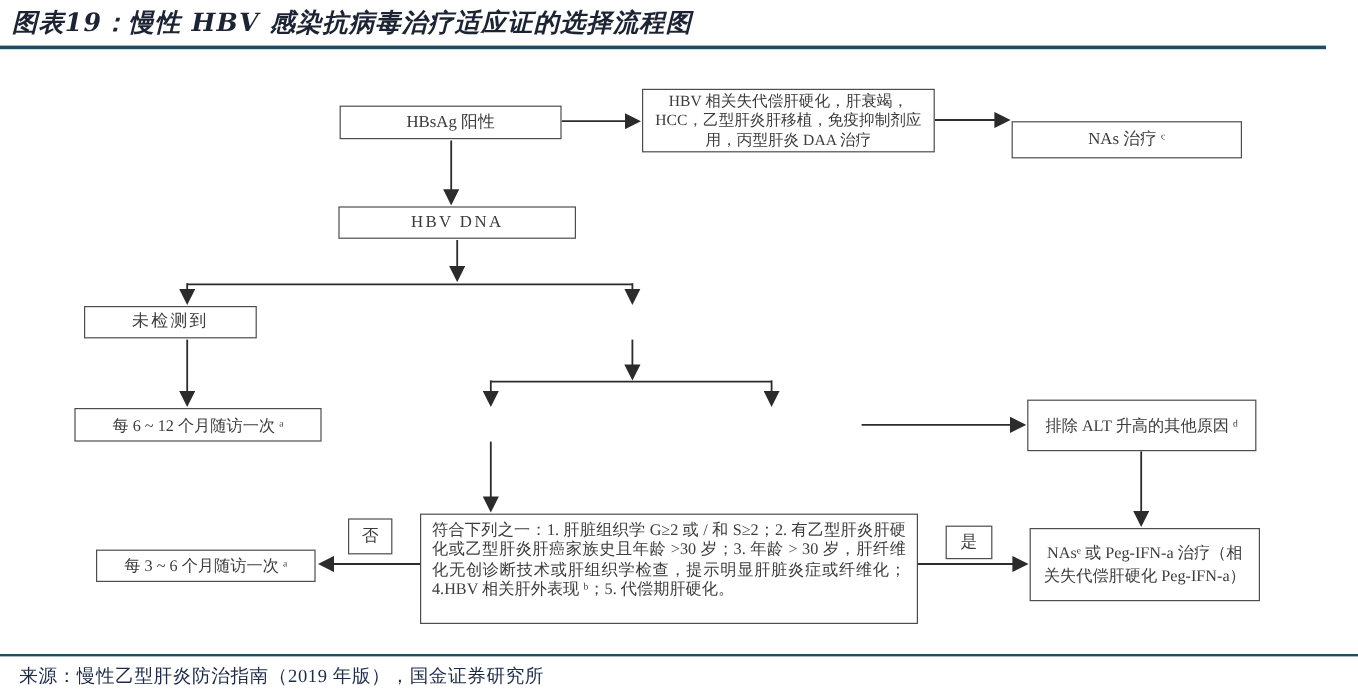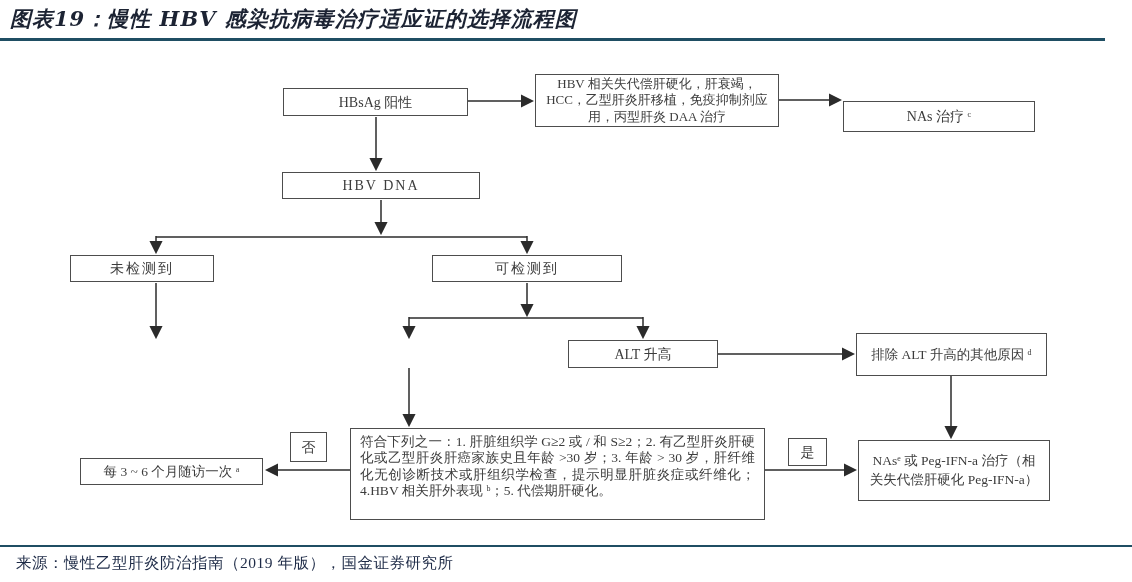--- a/index.html
+++ b/index.html
@@ -101,22 +101,21 @@
       <line class="conn" x1="409" y1="326" x2="409" y2="373" marker-end="url(#arr)"></line>
       <line class="conn" x1="350" y1="428" x2="277" y2="428" marker-end="url(#arr)"></line>
       <line class="conn" x1="765" y1="428" x2="845" y2="428" marker-end="url(#arr)"></line>
     </svg>
 
     <div class="node" id="n-hbsag">HBsAg 阳性</div>
     <div class="node" id="n-compl">HBV 相关失代偿肝硬化，肝衰竭，HCC，乙型肝炎肝移植，免疫抑制剂应用，丙型肝炎 DAA 治疗</div>
     <div class="node" id="n-nas">NAs 治疗 ᶜ</div>
     <div class="node" id="n-dna">HBV DNA</div>
     <div class="node" id="n-undet">未检测到</div>
-    <div class="node" id="n-det">可检测到</div>
-    <div class="node" id="n-alth">ALT 升高</div>
+    <div class="node" id="n-f612">每 6 ~ 12 个月随访一次 ᵃ</div>
     <div class="node" id="n-excl">排除 ALT 升高的其他原因 ᵈ</div>
     <div class="node" id="n-crit">符合下列之一：1. 肝脏组织学 G≥2 或 / 和 S≥2；2. 有乙型肝炎肝硬化或乙型肝炎肝癌家族史且年龄 &gt;30 岁；3. 年龄 &gt; 30 岁，肝纤维化无创诊断技术或肝组织学检查，提示明显肝脏炎症或纤维化；4.HBV 相关肝外表现 ᵇ；5. 代偿期肝硬化。</div>
     <div class="node" id="n-no">否</div>
     <div class="node" id="n-f36">每 3 ~ 6 个月随访一次 ᵃ</div>
     <div class="node" id="n-yes">是</div>
     <div class="node" id="n-naspeg">NAsᵉ 或 Peg-IFN-a 治疗（相关失代偿肝硬化 Peg-IFN-a）</div>
 
   </div>
 
   <div class="footer-rule"></div>

